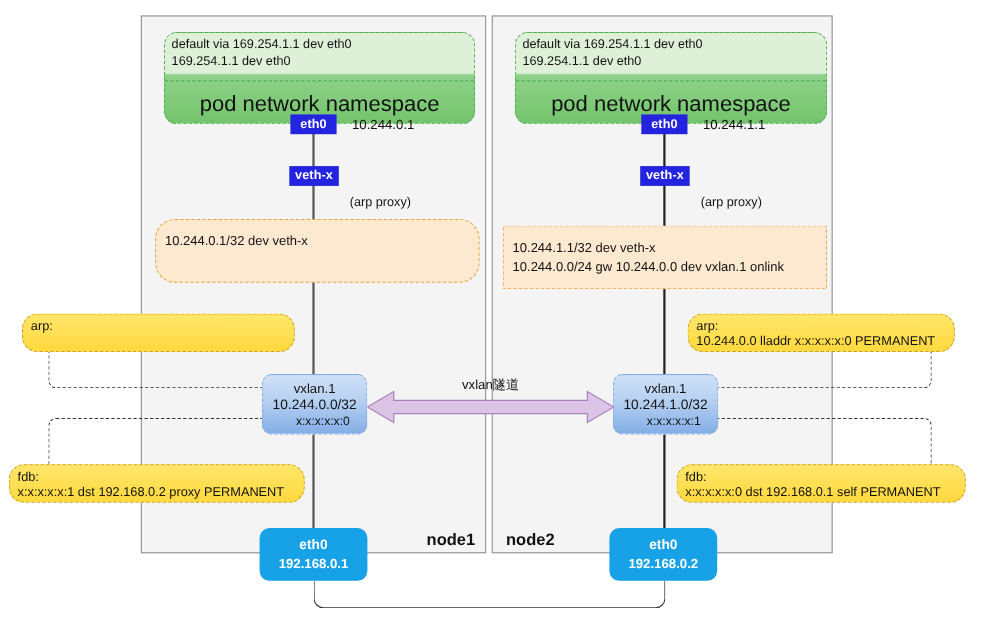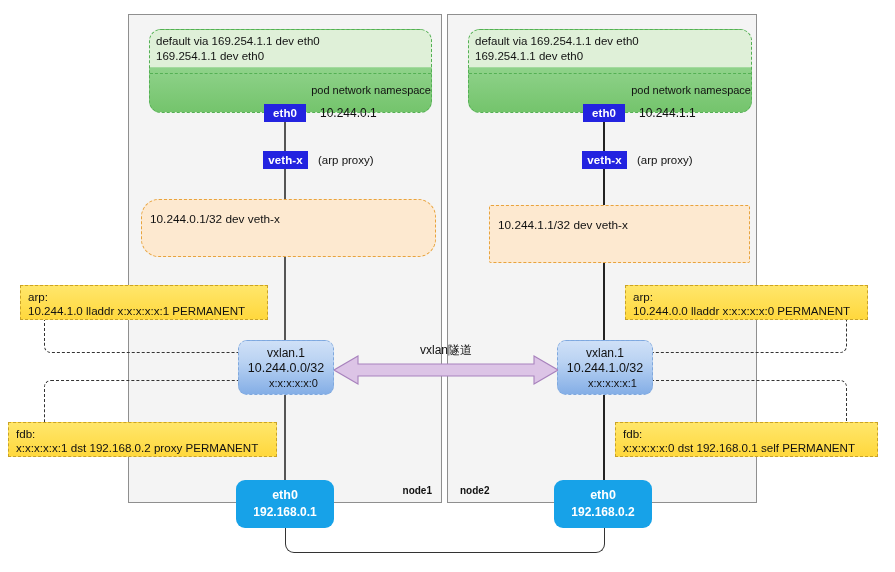--- a/index.html
+++ b/index.html
@@ -15,21 +15,21 @@
     overflow:hidden;
   }
   .abs{position:absolute;box-sizing:border-box;}
 
   
   .node-box{
     background:#f4f4f4;
     border:1px solid #8f8f8f;
   }
   .node-label{
-    font-size:10px;
+    font-size:15px;
     font-weight:bold;
     color:#111;
     line-height:14px;
     white-space:nowrap;
   }
 
   
   .pod-wrap{
     border:1.5px dashed #54b054;
     border-radius:12px;
@@ -44,22 +44,22 @@
     color:#111;
     white-space:nowrap;
   }
   .pod-sep{
     position:absolute;left:0;right:0;
     border-top:1.5px dashed #54b054;
   }
   .pod-title{
     position:absolute;
     left:0;right:0;
-    text-align:right;
-    font-size:11px;
+    text-align:center;
+    font-size:20px;
     color:#111;
     white-space:nowrap;
   }
 
   
   .iface-chip{
     background:#2323e0;
     color:#ffffff;
     font-size:11.5px;
     font-weight:bold;
@@ -72,20 +72,21 @@
     font-size:12px;
     color:#111;
     white-space:nowrap;
     line-height:16px;
   }
   .note-text{
     font-size:11.5px;
     color:#111;
     white-space:nowrap;
     line-height:16px;
+    margin-top:24px;
   }
 
   
   .wire{
     background:#555;
     width:1.6px;
   }
   .wire-dark{
     background:#222;
     width:1.6px;
@@ -104,21 +105,21 @@
     line-height:16px;
     color:#111;
     white-space:nowrap;
   }
 
   
   .ybox{
     background:#ffe14d;
     background:linear-gradient(180deg,#ffe66b 0%,#ffd83d 100%);
     border:1.2px dashed #c9a227;
-    border-radius:0;
+    border-radius:14px;
     text-align:right;
   }
   .ybox .ln{
     position:absolute;
     left:7px;
     font-size:11.6px;
     line-height:15px;
     color:#111;
     white-space:nowrap;
   }
@@ -228,21 +229,20 @@
 
   <div class="abs iface-chip" style="left:263px;top:151px;width:45px;height:18px;">veth-x</div>
   <div class="abs note-text" style="left:318px;top:152px;">(arp proxy)</div>
 
   <div class="abs route-box" style="left:141px;top:199px;width:295px;height:58px;border-radius:18px;">
     <div class="ln" style="top:11px;">10.244.0.1/32 dev veth-x</div>
   </div>
 
   <div class="abs ybox" style="left:20px;top:285px;width:248px;height:35px;">
     <div class="ln" style="top:3px;">arp:</div>
-    <div class="ln" style="top:17px;">10.244.1.0 lladdr x:x:x:x:x:1 PERMANENT</div>
   </div>
 
   <div class="abs ybox" style="left:8px;top:422px;width:269px;height:35px;">
     <div class="ln" style="top:3px;">fdb:</div>
     <div class="ln" style="top:17px;">x:x:x:x:x:1 dst 192.168.0.2 proxy PERMANENT</div>
   </div>
 
   <div class="abs dcorner" style="left:44px;top:320px;width:196px;height:33px;"></div>
 
   <div class="abs dcorner-tl" style="left:44px;top:380px;width:196px;height:42px;"></div>
@@ -268,22 +268,23 @@
   <div class="abs wire-dark" style="left:603px;top:113px;height:56px;"></div>
   <div class="abs wire-dark" style="left:603px;top:168px;height:200px;"></div>
   <div class="abs wire-dark" style="left:603px;top:395px;height:90px;"></div>
 
   <div class="abs iface-chip" style="left:583px;top:104px;width:42px;height:18px;">eth0</div>
   <div class="abs iface-ip" style="left:639px;top:105px;">10.244.1.1</div>
 
   <div class="abs iface-chip" style="left:582px;top:151px;width:45px;height:18px;">veth-x</div>
   <div class="abs note-text" style="left:637px;top:152px;">(arp proxy)</div>
 
-  <div class="abs route-box" style="left:457px;top:205px;width:261px;height:58px;margin-left:32px;">
+  <div class="abs route-box" style="left:457px;top:205px;width:295px;height:58px;">
     <div class="ln" style="top:11px;">10.244.1.1/32 dev veth-x</div>
+    <div class="ln" style="top:28px;">10.244.0.0/24 gw 10.244.0.0 dev vxlan.1 onlink</div>
   </div>
 
   <div class="abs ybox" style="left:625px;top:285px;width:243px;height:35px;">
     <div class="ln" style="top:3px;">arp:</div>
     <div class="ln" style="top:17px;">10.244.0.0 lladdr x:x:x:x:x:0 PERMANENT</div>
   </div>
 
   <div class="abs ybox" style="left:615px;top:422px;width:263px;height:35px;">
     <div class="ln" style="top:3px;">fdb:</div>
     <div class="ln" style="top:17px;">x:x:x:x:x:0 dst 192.168.0.1 self PERMANENT</div>

